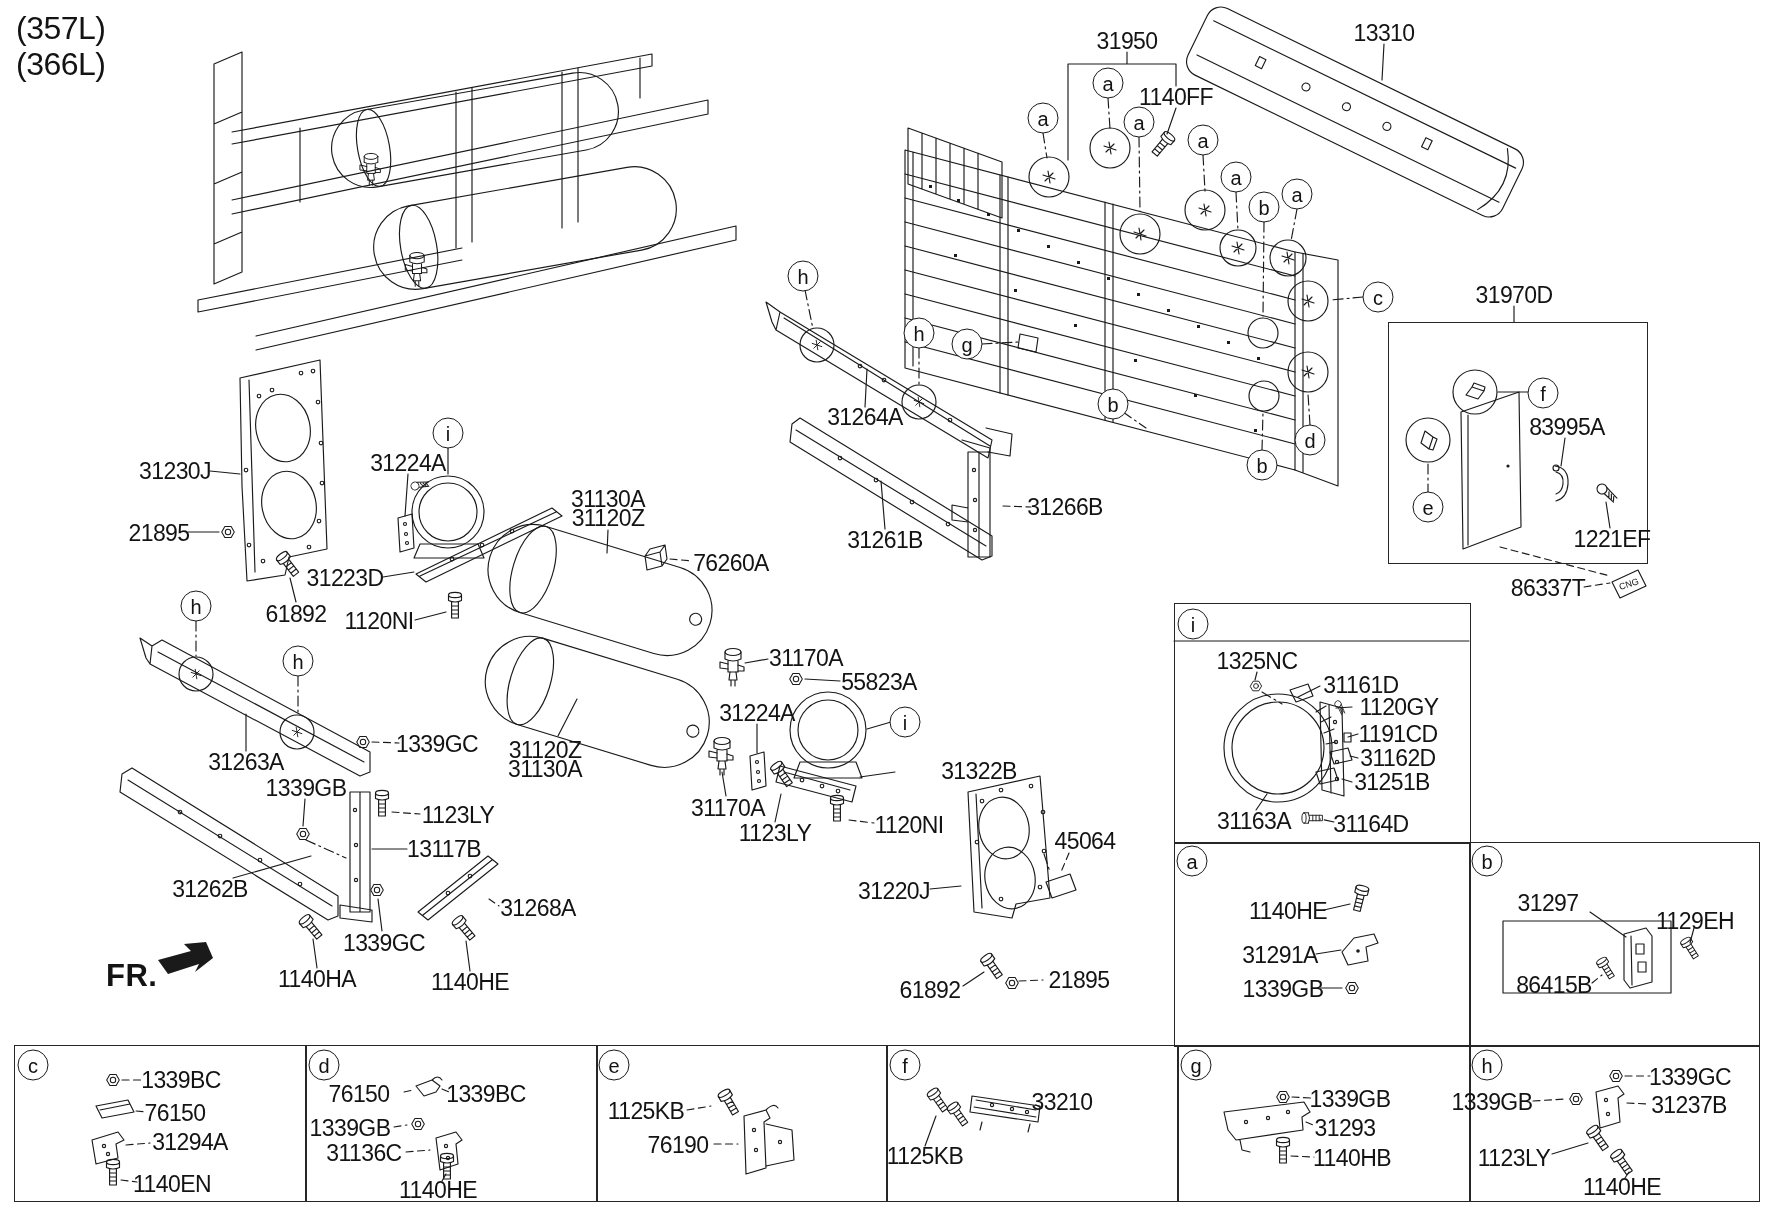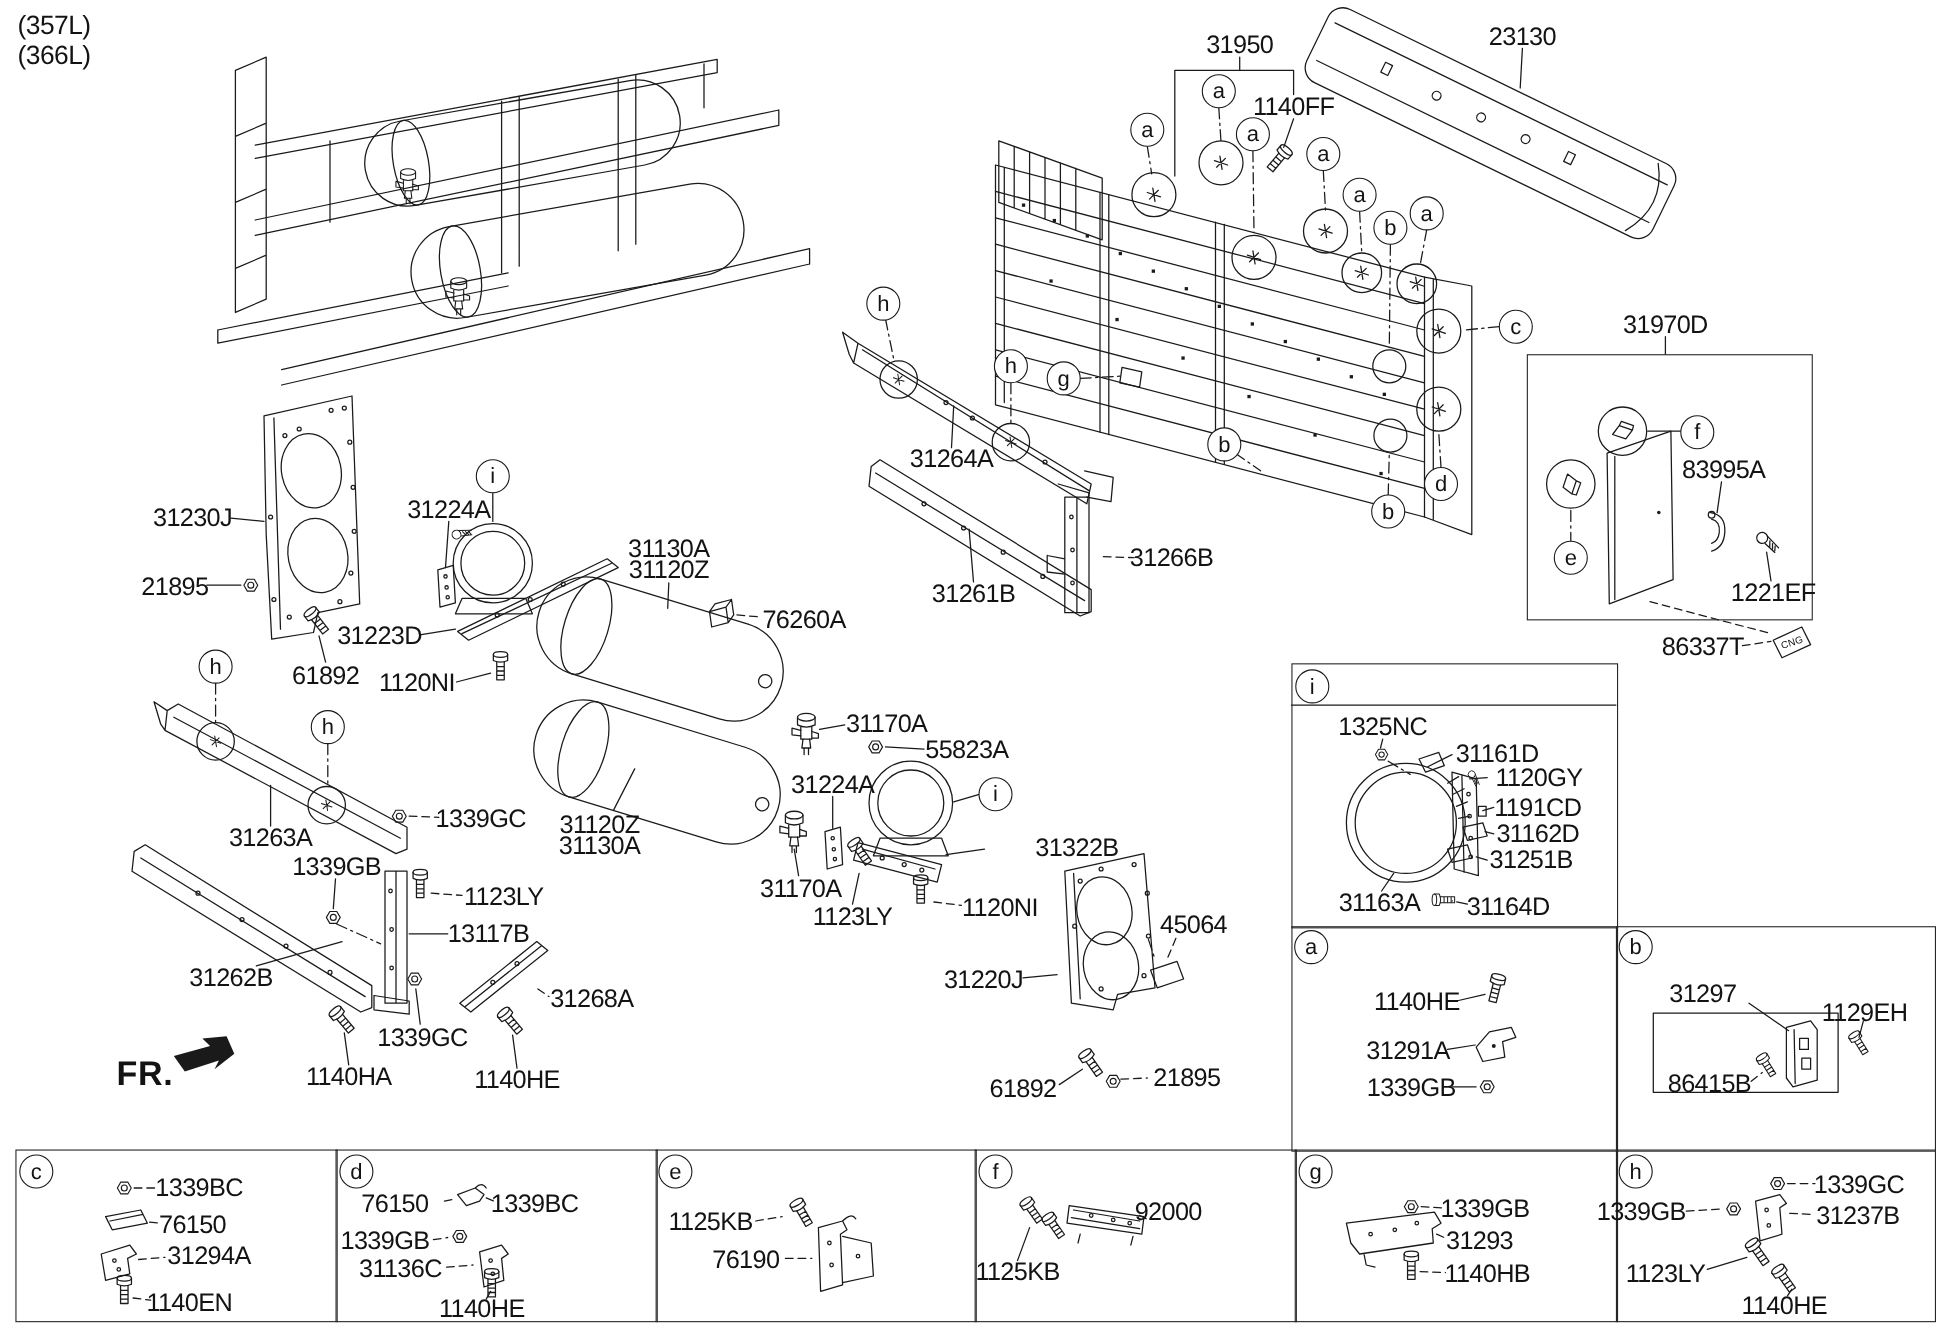--- a/index.html
+++ b/index.html
@@ -9,21 +9,21 @@
   .ln{fill:none;stroke:#1a1a1a;stroke-width:1.15;stroke-linecap:round;stroke-linejoin:round}
   .fd{fill:#1a1a1a;stroke:none}
   .dsh{stroke-dasharray:7 4.5}
   .dd{stroke-dasharray:10 4 2 4}
   .lb{position:absolute;transform:translate(-50%,-50%);font-size:23px;letter-spacing:-0.6px;
       white-space:nowrap;line-height:1}
   .co{position:absolute;width:29px;height:29px;border:1.7px solid #1a1a1a;border-radius:50%;
       background:#fff;display:flex;align-items:center;justify-content:center;font-size:20px;
       transform:translate(-50%,-50%);line-height:1}
   .bx{position:absolute;border:1.6px solid #262626}
-  .note{position:absolute;left:16px;top:10px;font-size:24px;line-height:1.14;letter-spacing:-0.5px}
+  .note{position:absolute;left:16px;top:10px;font-size:32px;line-height:1.14;letter-spacing:-0.5px}
   .fr{position:absolute;left:106px;top:958px;font-size:31px;font-weight:bold;letter-spacing:0.5px}
   .cng{position:absolute;left:1629px;top:584px;font-size:9px;letter-spacing:0.2px;
        transform:translate(-50%,-50%) rotate(-18deg)}
 </style>
 </head>
 <body>
 
 <div class="stage">
 
 <svg class="art" width="1772" height="1211" viewBox="0 0 1772 1211">
@@ -443,21 +443,21 @@
 <div class="co" style="left:1487px;top:861px">b</div>
 <div class="co" style="left:33px;top:1065px">c</div>
 <div class="co" style="left:324px;top:1065px">d</div>
 <div class="co" style="left:614px;top:1065px">e</div>
 <div class="co" style="left:905px;top:1065px">f</div>
 <div class="co" style="left:1196px;top:1065px">g</div>
 <div class="co" style="left:1487px;top:1065px">h</div>
 
 <div class="lb" style="left:1127px;top:41px">31950</div>
 <div class="lb" style="left:1176px;top:97px">1140FF</div>
-<div class="lb" style="left:1384px;top:33px">23130</div>
+<div class="lb" style="left:1384px;top:33px">13310</div>
 <div class="lb" style="left:1514px;top:295px">31970D</div>
 <div class="lb" style="left:1567px;top:427px">83995A</div>
 <div class="lb" style="left:1612px;top:539px">1221EF</div>
 <div class="lb" style="left:1548px;top:588px">86337T</div>
 <div class="lb" style="left:175px;top:471px">31230J</div>
 <div class="lb" style="left:159px;top:533px">21895</div>
 <div class="lb" style="left:408px;top:463px">31224A</div>
 <div class="lb" style="left:345px;top:578px">31223D</div>
 <div class="lb" style="left:296px;top:614px">61892</div>
 <div class="lb" style="left:379px;top:621px">1120NI</div>
@@ -508,21 +508,21 @@
 <div class="lb" style="left:175px;top:1113px">76150</div>
 <div class="lb" style="left:190px;top:1142px">31294A</div>
 <div class="lb" style="left:172px;top:1184px">1140EN</div>
 <div class="lb" style="left:359px;top:1094px">76150</div>
 <div class="lb" style="left:486px;top:1094px">1339BC</div>
 <div class="lb" style="left:350px;top:1128px">1339GB</div>
 <div class="lb" style="left:364px;top:1153px">31136C</div>
 <div class="lb" style="left:438px;top:1190px">1140HE</div>
 <div class="lb" style="left:646px;top:1111px">1125KB</div>
 <div class="lb" style="left:678px;top:1145px">76190</div>
-<div class="lb" style="left:1062px;top:1102px">92000</div>
+<div class="lb" style="left:1062px;top:1102px">33210</div>
 <div class="lb" style="left:925px;top:1156px">1125KB</div>
 <div class="lb" style="left:1350px;top:1099px">1339GB</div>
 <div class="lb" style="left:1345px;top:1128px">31293</div>
 <div class="lb" style="left:1352px;top:1158px">1140HB</div>
 <div class="lb" style="left:1690px;top:1077px">1339GC</div>
 <div class="lb" style="left:1492px;top:1102px">1339GB</div>
 <div class="lb" style="left:1689px;top:1105px">31237B</div>
 <div class="lb" style="left:1514px;top:1158px">1123LY</div>
 <div class="lb" style="left:1622px;top:1187px">1140HE</div>
 

